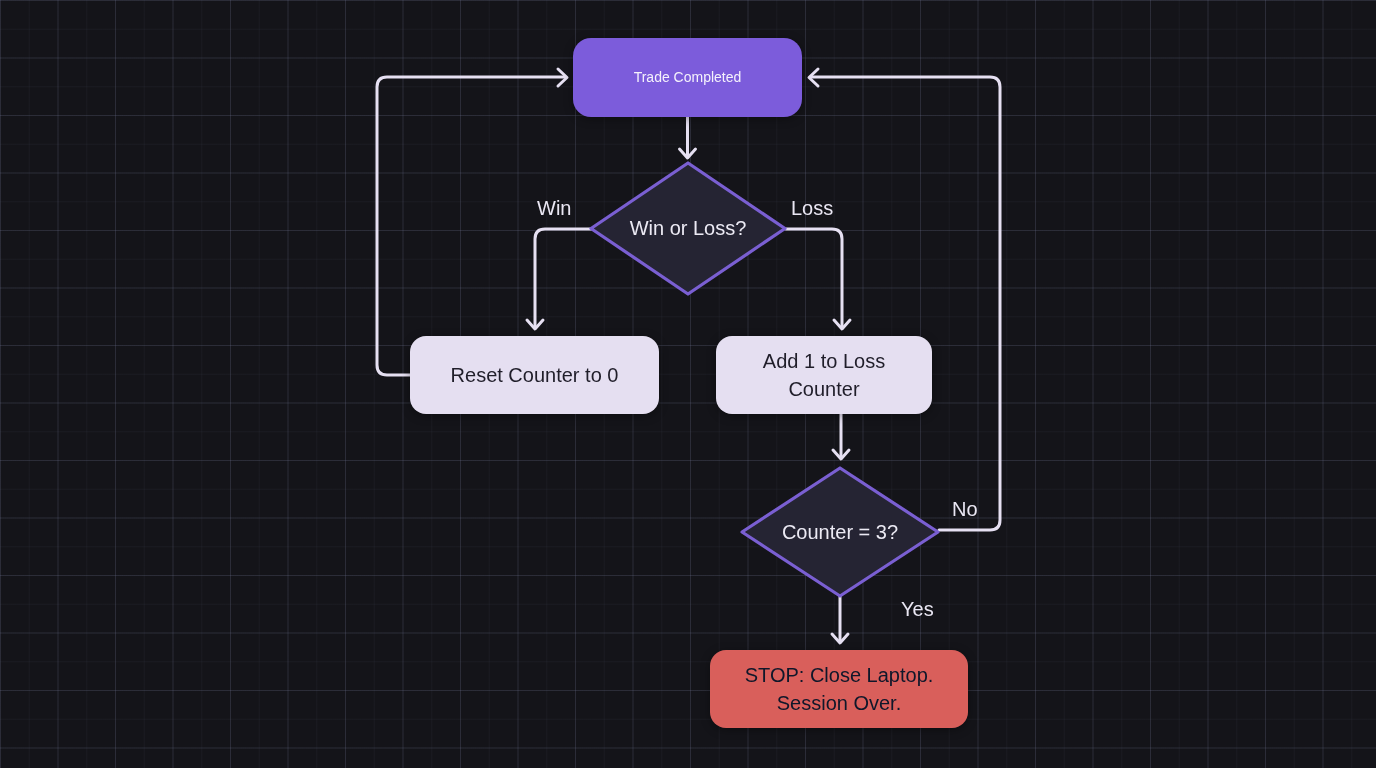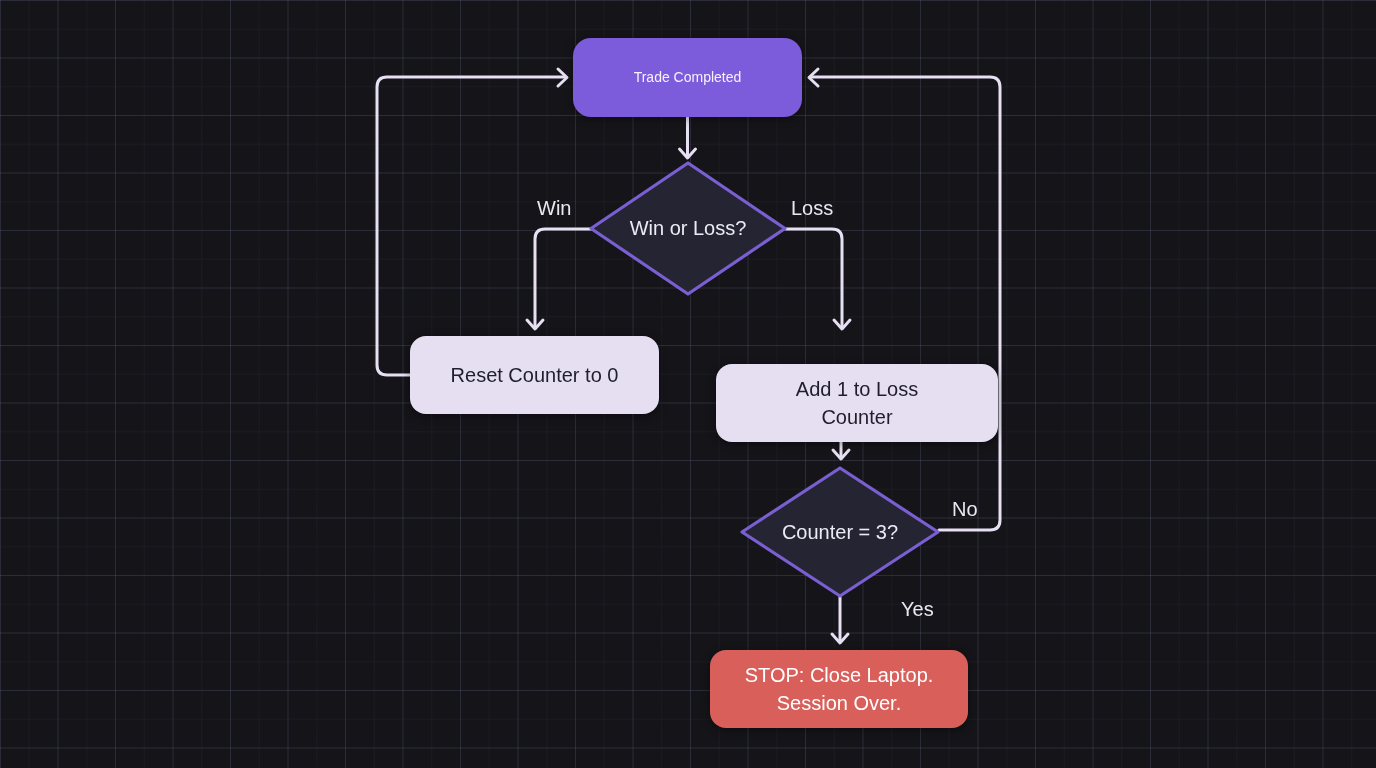--- a/index.html
+++ b/index.html
@@ -28,22 +28,22 @@
     position:absolute;
     display:flex; align-items:center; justify-content:center;
     text-align:center;
     border-radius:16px;
     font-size:20px; line-height:1.4;
     white-space:pre-line;
     box-shadow:0 2px 10px rgba(0,0,0,0.35);
   }
   .node-trade  { left:573px; top:38px;  width:229px; height:79px; background:#7c5cdb; color:#f5f2fc; font-size:14px; font-weight:500; border-radius:18px; }
   .node-reset  { left:410px; top:336px; width:249px; height:78px; background:#e5dff1; color:#201e2a;align-items:center; }
-  .node-add    { left:716px; top:336px; width:282px; height:78px; background:#e5dff1; color:#201e2a;margin-top:28px; }
-  .node-stop   { left:710px; top:650px; width:258px; height:78px; background:#d95f5b; color:#ffffff; }
+  .node-add    { left:716px; top:336px; width:216px; height:78px; background:#e5dff1; color:#201e2a; }
+  .node-stop   { left:710px; top:650px; width:258px; height:78px; background:#d95f5b; color:#0f172a; }
   .diamond {
     position:absolute;
     display:flex; align-items:center; justify-content:center;
   }
   .diamond svg { position:absolute; inset:0; width:100%; height:100%; }
   .diamond polygon { fill:#252433; stroke:#7a5fd2; stroke-width:3.2; stroke-linejoin:round; }
   .diamond .dlabel { position:relative; z-index:1; color:#eceaf4; font-size:20px; }
   .diamond-winloss { left:588px; top:160px; width:200px; height:137px; }
   .diamond-counter { left:739px; top:465px; width:202px; height:134px; }
   .edge-label {

